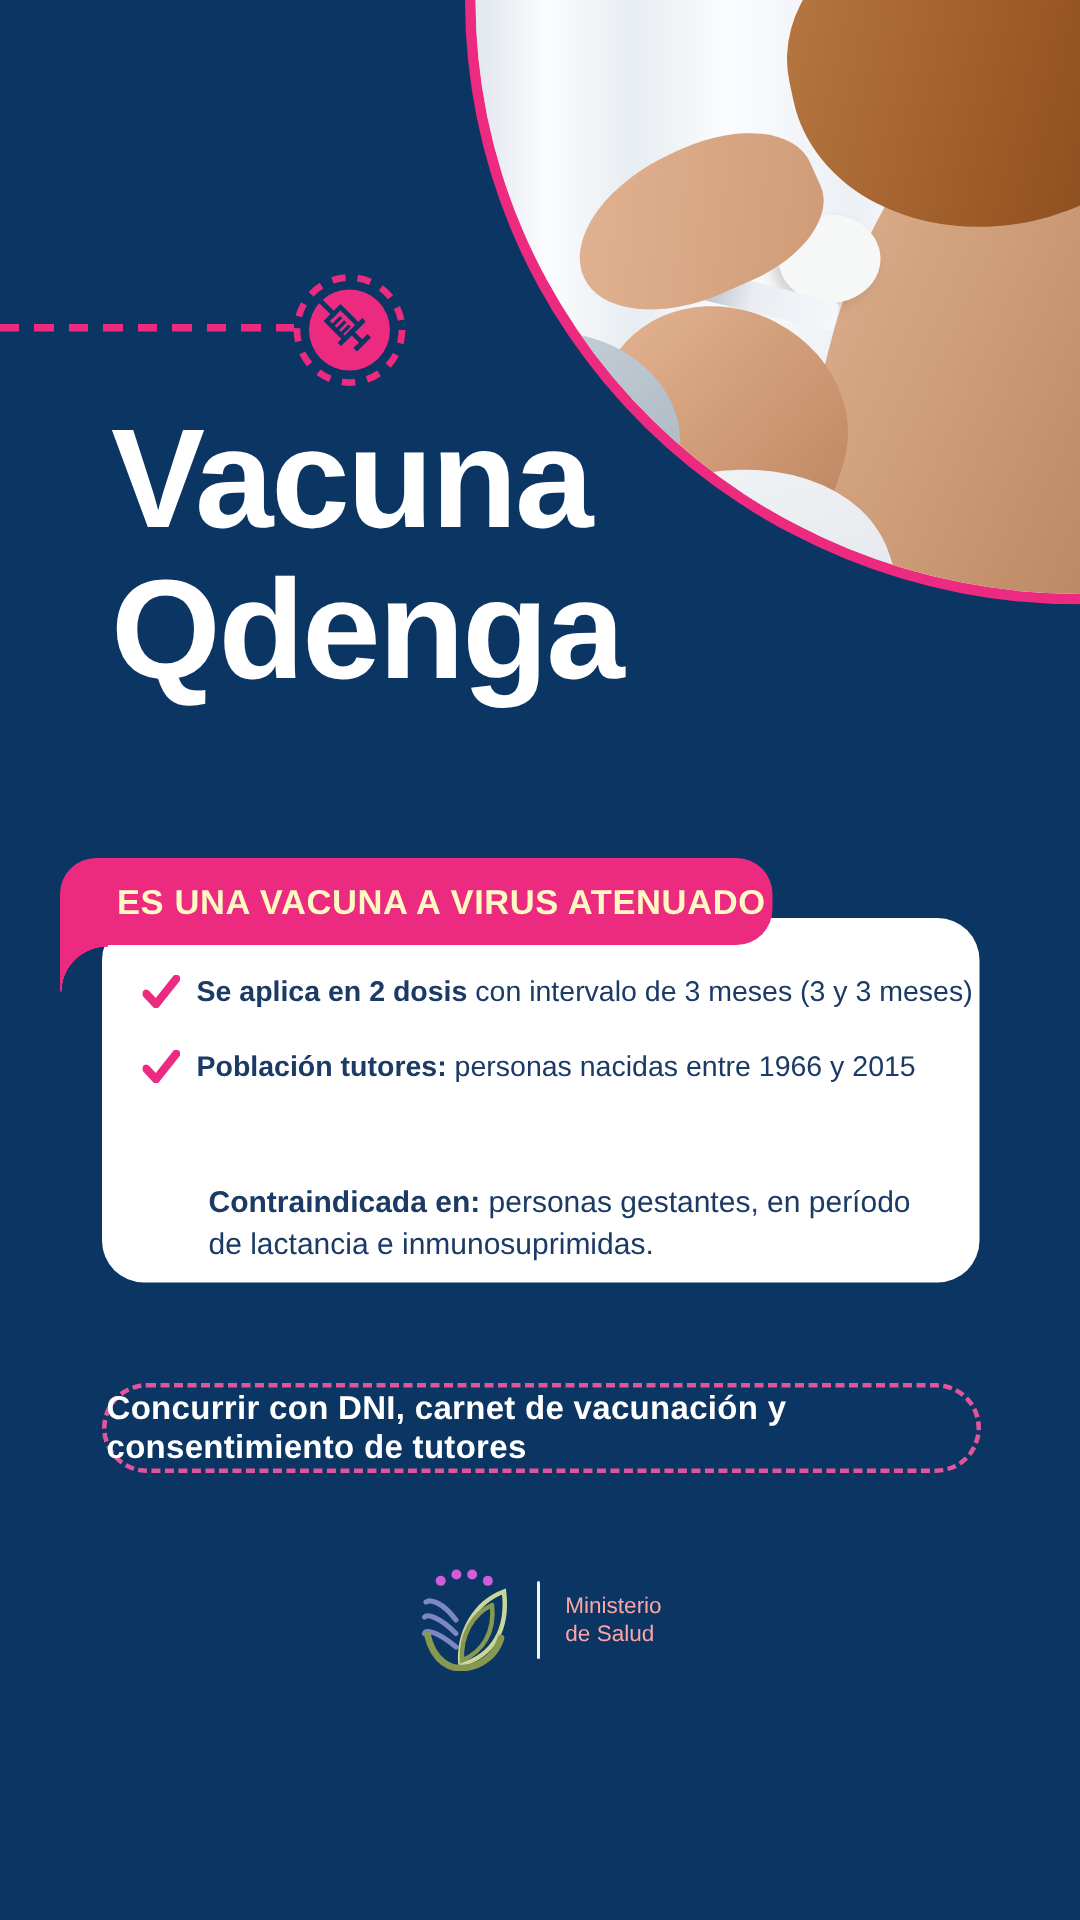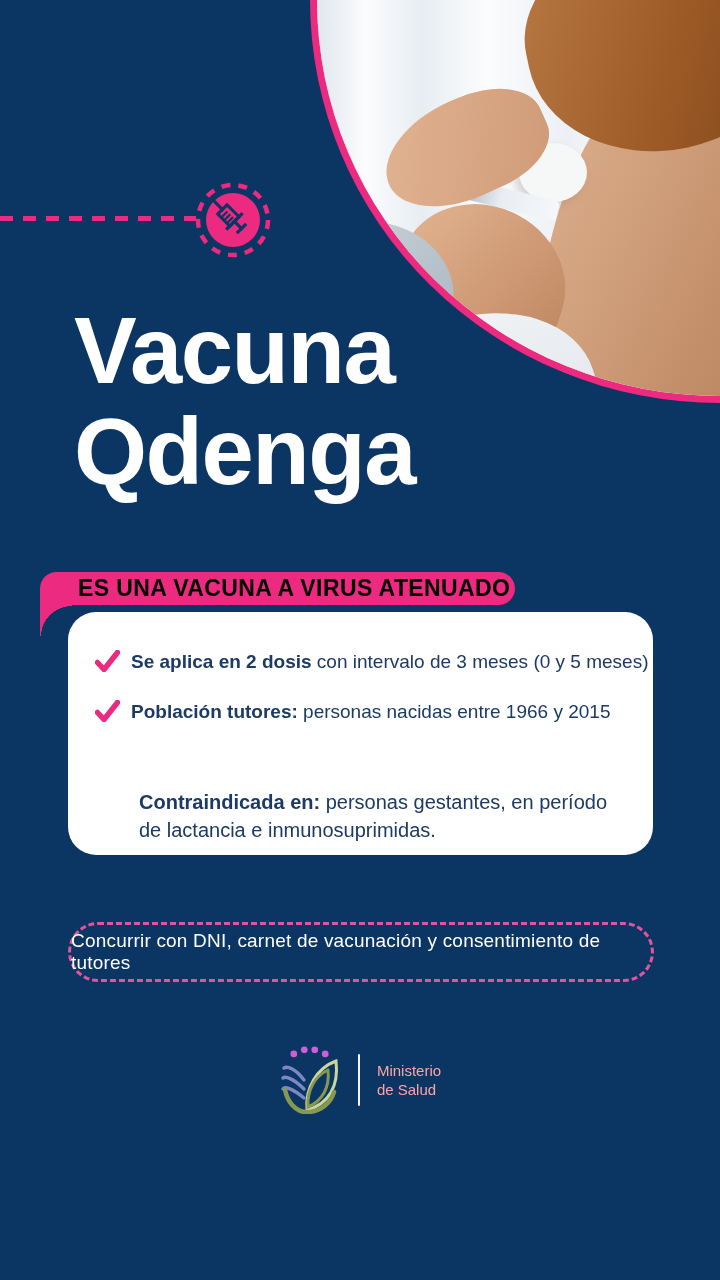--- a/index.html
+++ b/index.html
@@ -38,44 +38,44 @@
     background:linear-gradient(115deg,#e3b492,#cd9873 60%,#bd8660);border-radius:55% 60% 45% 50%;}
   .ph-sleeve{left:-6%;top:56%;width:40%;height:34%;transform:rotate(12deg);
     background:linear-gradient(120deg,#cdd6dd,#aab7c1);border-radius:40% 50% 30% 40%;}
   .ph-coat{left:8%;top:80%;width:62%;height:46%;transform:rotate(-18deg);
     background:linear-gradient(180deg,#f0f2f5,#dde3e8);border-radius:50% 50% 0 0;}
   
   .dash-line{position:absolute;left:0;top:216px;width:196px;height:5px;
     background:repeating-linear-gradient(90deg,var(--pink,#EC2A80) 0 13px,transparent 13px 23px);}
   .badge{position:absolute;left:194px;top:181px;width:78px;height:78px;}
   
-  .title{position:absolute;left:74px;top:301px;margin:0;color:#fff;
+  .title{position:absolute;left:74px;top:269px;margin:0;color:#fff;
     font-size:94px;font-weight:700;line-height:1.07;letter-spacing:-1.5px;}
   
-  .banner{position:absolute;left:40px;top:572px;width:475px;height:33px;z-index:3;
+  .banner{position:absolute;left:40px;top:572px;width:475px;height:58px;z-index:3;
     background:var(--pink,#EC2A80);border-radius:24px 24px 24px 0;
     display:flex;align-items:center;box-sizing:border-box;padding-left:38px;
-    color:#000000;font-size:23px;font-weight:700;letter-spacing:.4px;}
+    color:#fef9c3;font-size:23px;font-weight:700;letter-spacing:.4px;}
   .banner::after{content:"";position:absolute;left:0;top:100%;width:32px;height:31px;
     background:radial-gradient(32px 31px at 100% 100%,rgba(0,0,0,0) 96%,var(--pink,#EC2A80) 97%);}
   
   .card{position:absolute;left:68px;top:612px;width:585px;height:243px;z-index:2;
     background:#fff;border-radius:28px;color:var(--text-navy,#1B3A66);}
   .bullet{position:absolute;left:27px;display:flex;align-items:flex-start;gap:11px;white-space:nowrap;}
   .bullet.b1{top:38px;} .bullet.b2{top:88px;}
   .bullet svg{flex:0 0 auto;margin-top:0;}
   .bullet p{margin:0;font-size:19px;line-height:24px;}
   .contra{position:absolute;left:59px;top:164px;width:480px;margin:12px;
     font-size:20px;line-height:28px;}
   b{font-weight:700;}
   
   .notice{position:absolute;left:68px;top:922px;width:586px;height:60px;box-sizing:border-box;
     border:3px dashed var(--pink-dash,#E0559C);border-radius:30px;
     display:flex;align-items:center;justify-content:flex-end;
-    color:#fff;font-size:19px;font-weight:400;letter-spacing:.2px;}
+    color:#fff;font-size:22px;font-weight:700;letter-spacing:.2px;}
   
   .footer{position:absolute;left:0;top:1046px;width:720px;display:flex;
     justify-content:center;align-items:center;}
   .mark{display:flex;flex-direction:column;align-items:center;}
   .brand{margin-left:14px;color:#fff;}
   .brand .small{font-size:13.5px;font-weight:700;margin-left:3px;}
   .brand .big{font-size:31px;font-weight:700;letter-spacing:1px;line-height:1.05;margin-top:2px;}
   .divider{width:2px;height:52px;background:#fff;opacity:.95;border-radius:1px;margin:0 17px 0 17px;}
   .ministry{color:#fca5a5;font-size:15px;line-height:1.3;font-weight:400;}
 </style>
@@ -118,21 +118,21 @@
 
   <div class="banner">
     <span>ES UNA VACUNA A VIRUS ATENUADO</span>
   </div>
 
   <div class="card">
     <div class="bullet b1">
       <svg width="25" height="22" viewBox="0 0 25 22">
         <path d="M2.5 12.5 L9 19.5 L22.5 2.5" fill="none" style="stroke:var(--pink,#EC2A80)" stroke-width="5.5" stroke-linecap="round" stroke-linejoin="round"></path>
       </svg>
-      <p><b>Se aplica en 2 dosis</b><span> con intervalo de 3 meses (0 y 5 meses)</span></p>
+      <p><b>Se aplica en 2 dosis</b><span> con intervalo de 3 meses (3 y 3 meses)</span></p>
     </div>
     <div class="bullet b2">
       <svg width="25" height="22" viewBox="0 0 25 22">
         <path d="M2.5 12.5 L9 19.5 L22.5 2.5" fill="none" style="stroke:var(--pink,#EC2A80)" stroke-width="5.5" stroke-linecap="round" stroke-linejoin="round"></path>
       </svg>
       <p><b>Población tutores:</b><span> personas nacidas entre 1966 y 2015</span></p>
     </div>
     <p class="contra"><b>Contraindicada en:</b><span> personas gestantes, en período de lactancia e inmunosuprimidas.</span></p>
   </div>
 

